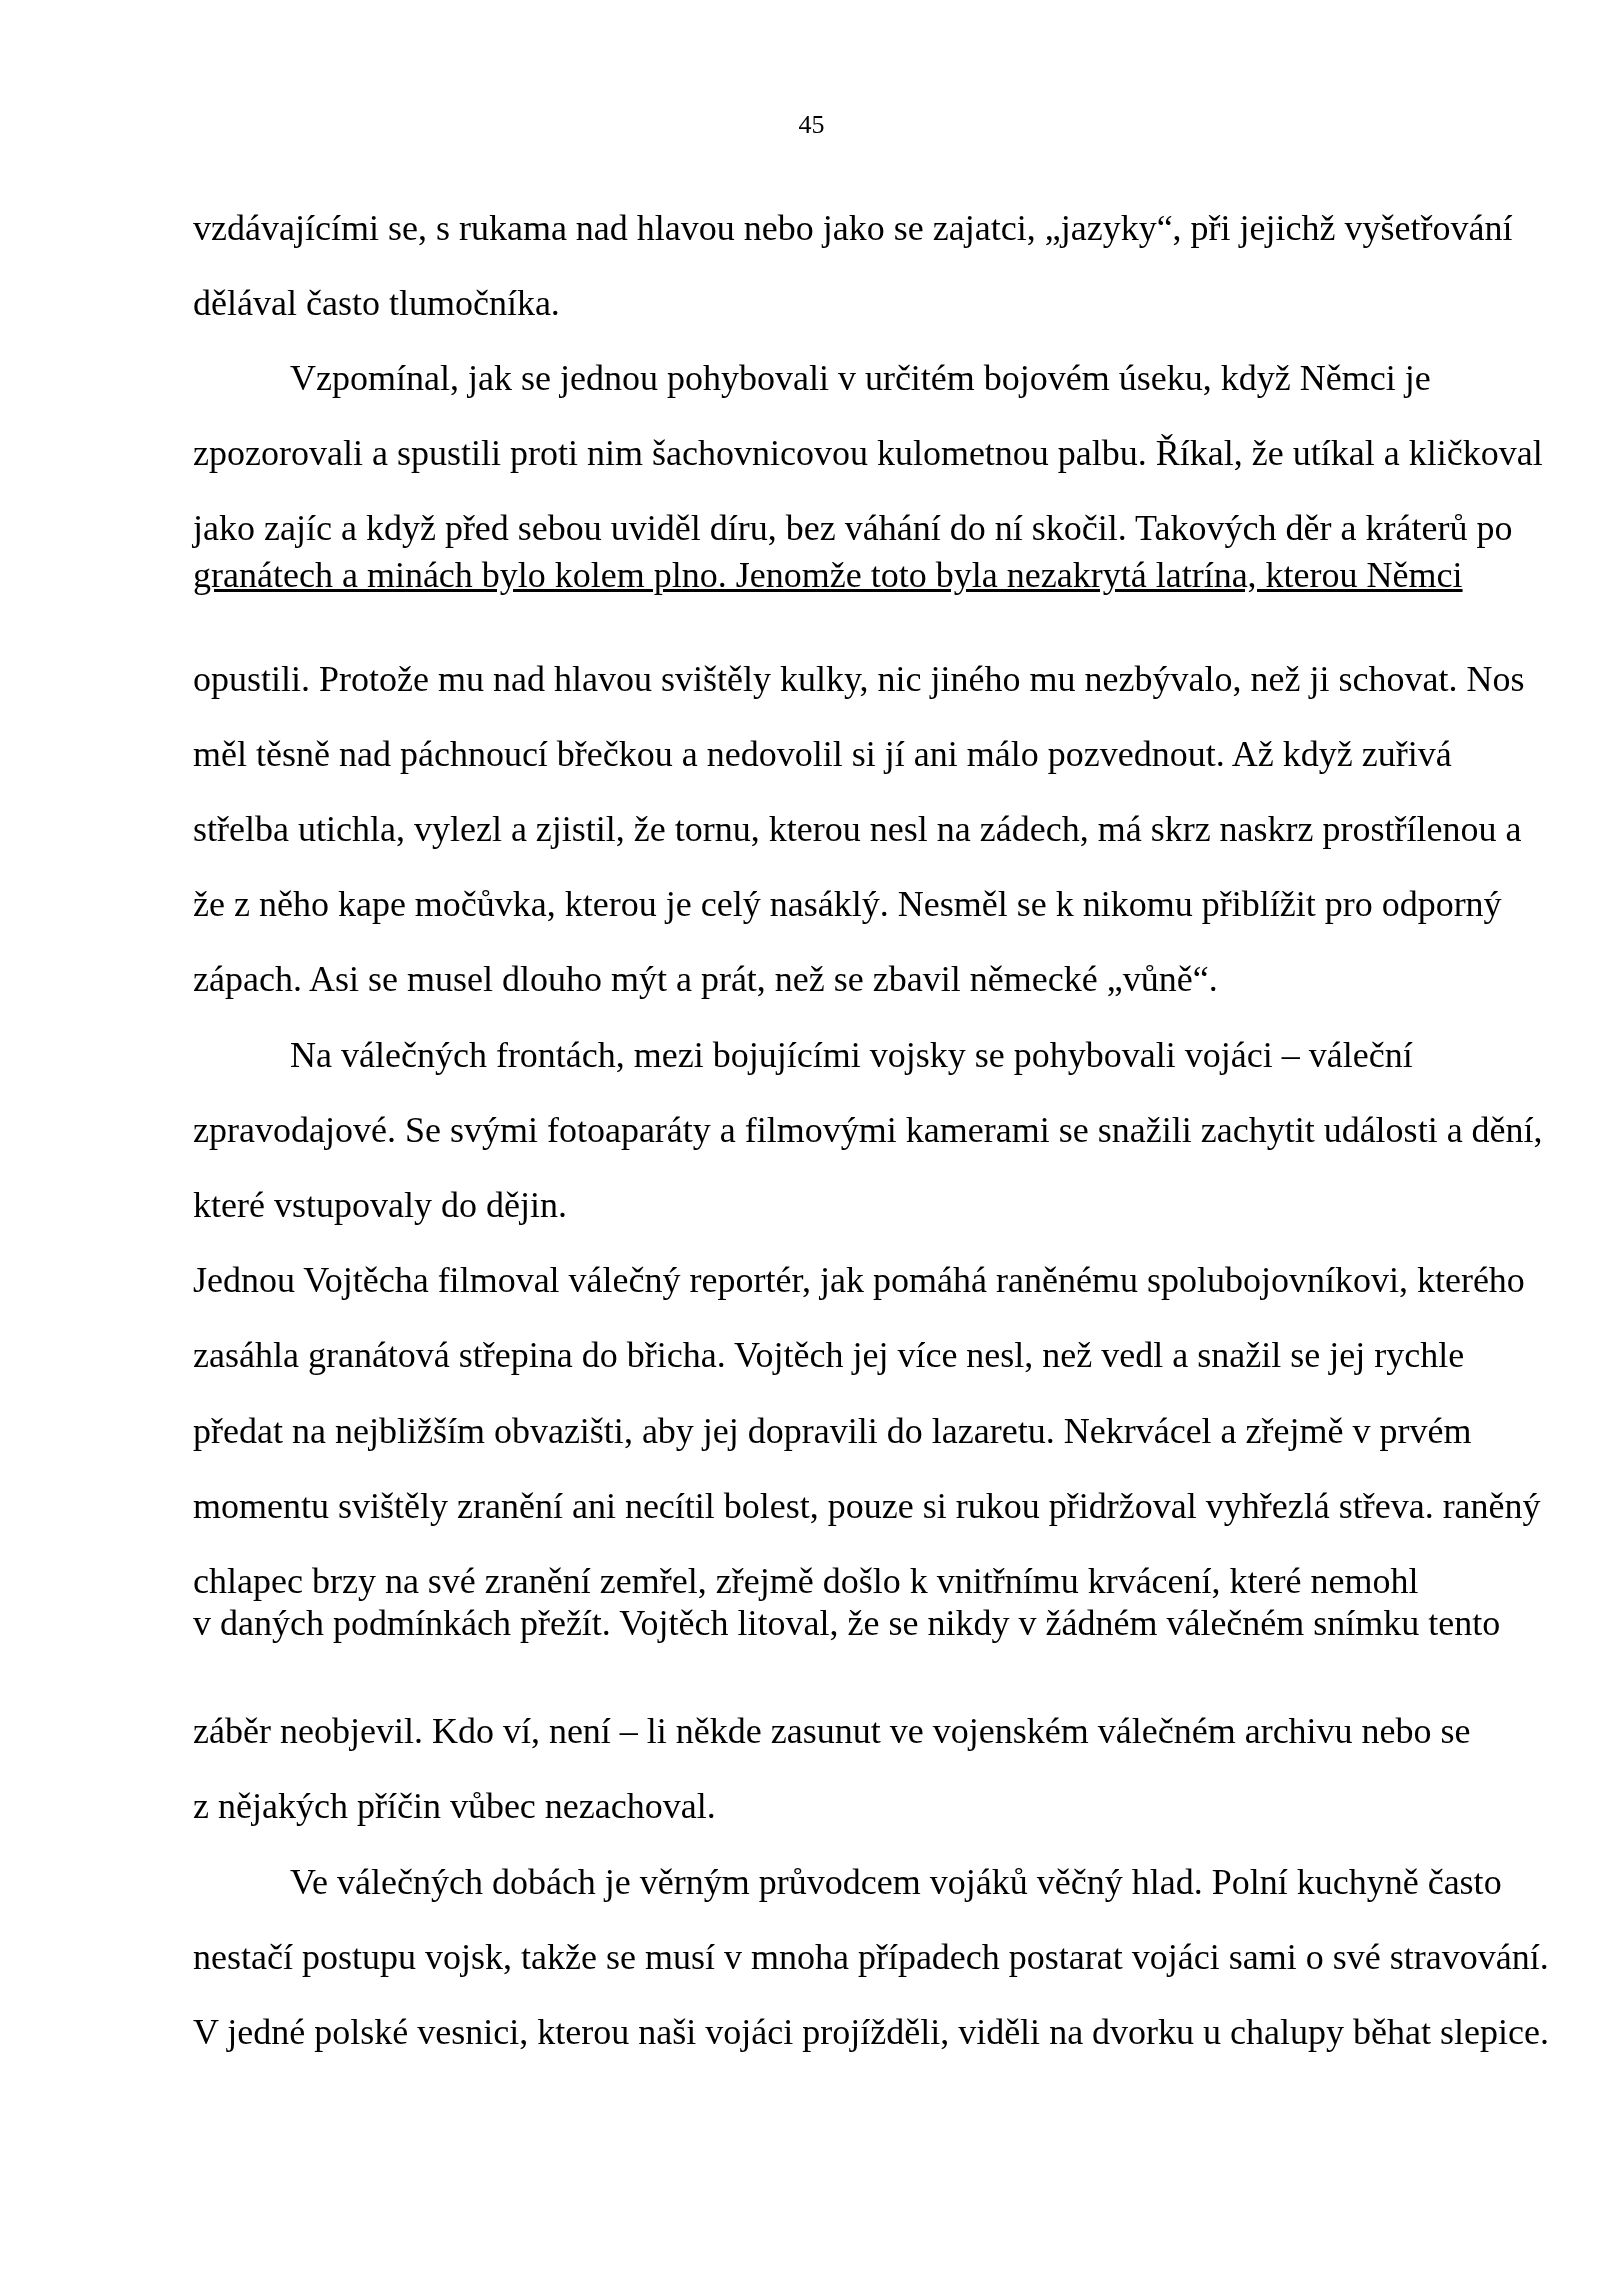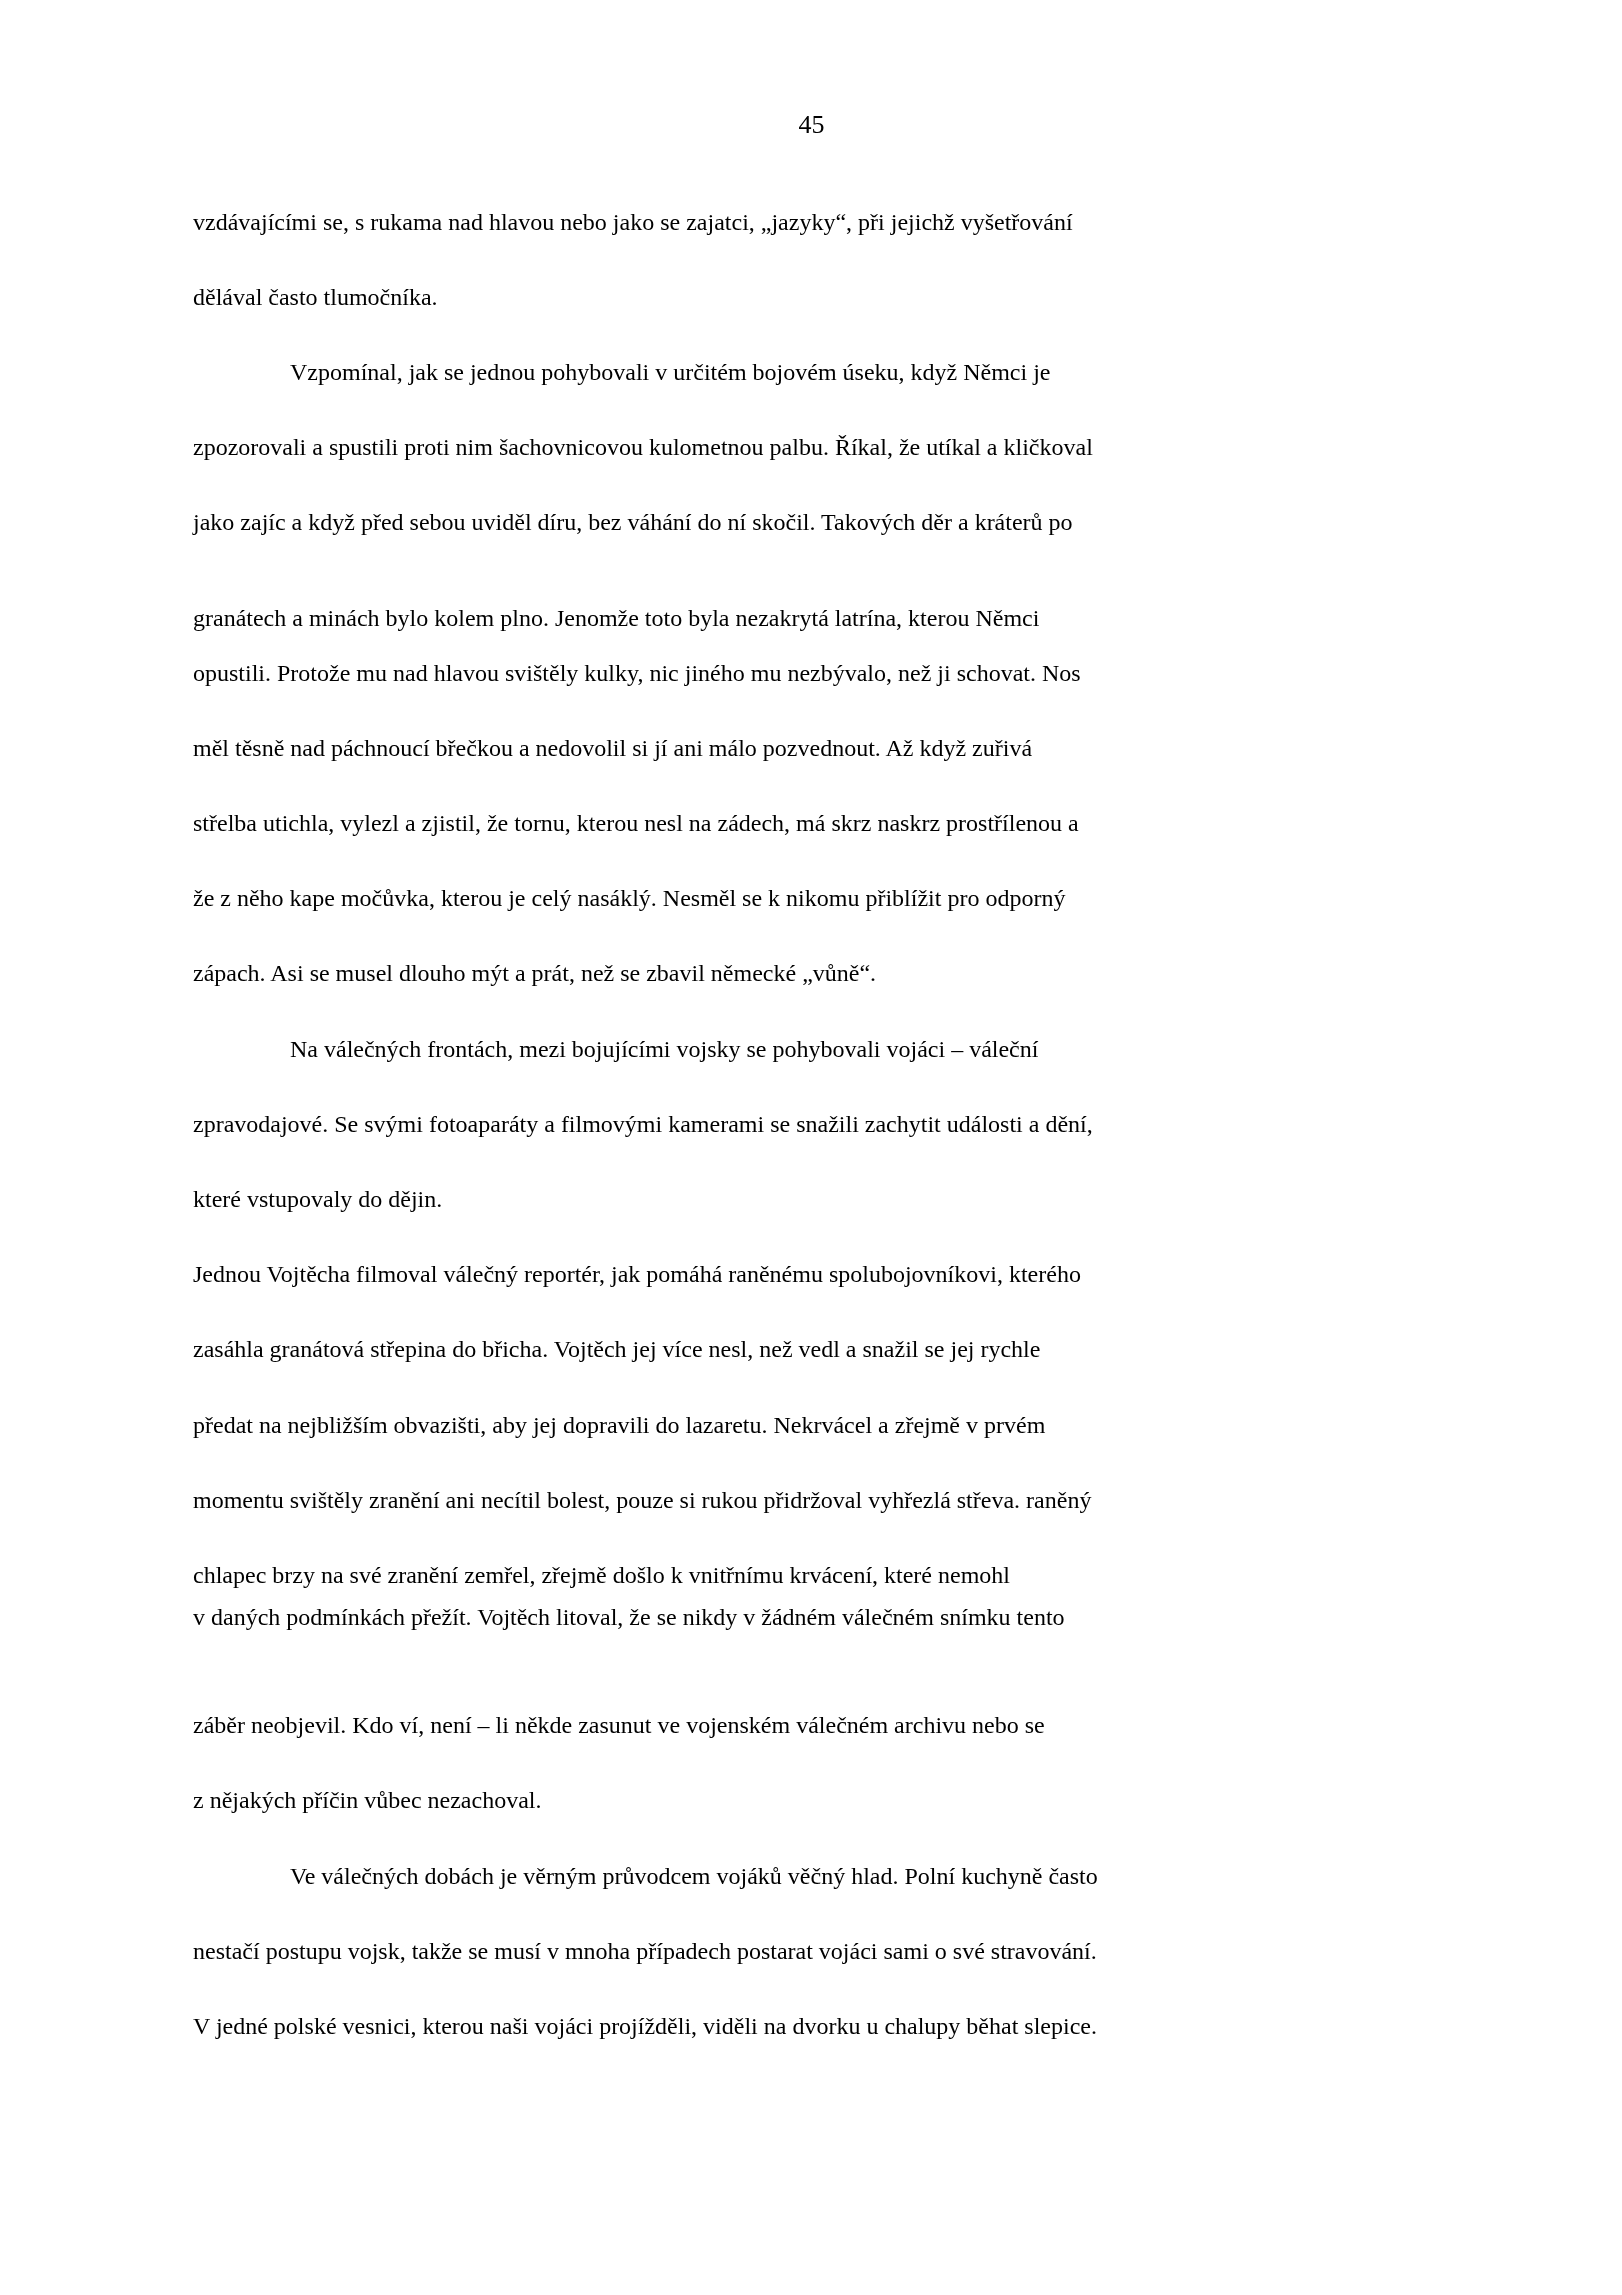--- a/index.html
+++ b/index.html
@@ -23,39 +23,39 @@
       width: 1623px;
       text-align: center;
       font-size: 26px;
       line-height: 1;
       top: 102px;
     }
     .line {
       position: absolute;
       left: 193px;
       white-space: nowrap;
-      font-size: 24px;
+      font-size: 36px;
       line-height: 1;
     }
     .line.indent {
       left: 290px;
     }
   </style>
 </head>
 <body>
 
 <div id="page">
   <div class="page-number">45</div>
   <div id="body-text">
     <div class="line" style="top: 200px;">vzdávajícími se, s rukama nad hlavou nebo jako se zajatci, „jazyky“, při jejichž vyšetřování</div>
     <div class="line" style="top: 275px;">dělával často tlumočníka.</div>
     <div class="line indent" style="top: 350px;">Vzpomínal, jak se jednou pohybovali v určitém bojovém úseku, když Němci je</div>
     <div class="line" style="top: 425px;">zpozorovali a spustili proti nim šachovnicovou kulometnou palbu. Říkal, že utíkal a kličkoval</div>
     <div class="line" style="top: 500px;">jako zajíc a když před sebou uviděl díru, bez váhání do ní skočil. Takových děr a kráterů po</div>
-    <div class="line" style="top: 596px;">granátech a minách  bylo kolem plno. Jenomže toto byla nezakrytá latrína, kterou Němci</div>
+    <div class="line" style="top: 547px; text-decoration: underline;">granátech a minách  bylo kolem plno. Jenomže toto byla nezakrytá latrína, kterou Němci</div>
     <div class="line" style="top: 651px;">opustili. Protože mu nad hlavou svištěly kulky, nic jiného mu nezbývalo, než ji schovat. Nos</div>
     <div class="line" style="top: 726px;">měl těsně nad páchnoucí břečkou a nedovolil si jí ani málo pozvednout. Až když zuřivá</div>
     <div class="line" style="top: 801px;">střelba utichla, vylezl a zjistil, že tornu, kterou nesl na zádech, má skrz naskrz prostřílenou a</div>
     <div class="line" style="top: 876px;">že z něho kape močůvka, kterou je celý nasáklý. Nesměl se k nikomu přiblížit pro odporný</div>
     <div class="line" style="top: 951px;">zápach. Asi se musel dlouho mýt a prát, než se zbavil německé „vůně“.</div>
     <div class="line indent" style="top: 1027px;">Na válečných frontách, mezi bojujícími vojsky se pohybovali vojáci – váleční</div>
     <div class="line" style="top: 1102px;">zpravodajové. Se svými fotoaparáty a filmovými kamerami se snažili zachytit události a dění,</div>
     <div class="line" style="top: 1177px;">které vstupovaly do dějin.</div>
     <div class="line" style="top: 1252px; text-align: right;">Jednou Vojtěcha filmoval válečný reportér, jak pomáhá raněnému spolubojovníkovi, kterého</div>
     <div class="line" style="top: 1327px;">zasáhla granátová střepina do břicha. Vojtěch jej více nesl, než vedl a snažil se jej rychle</div>

